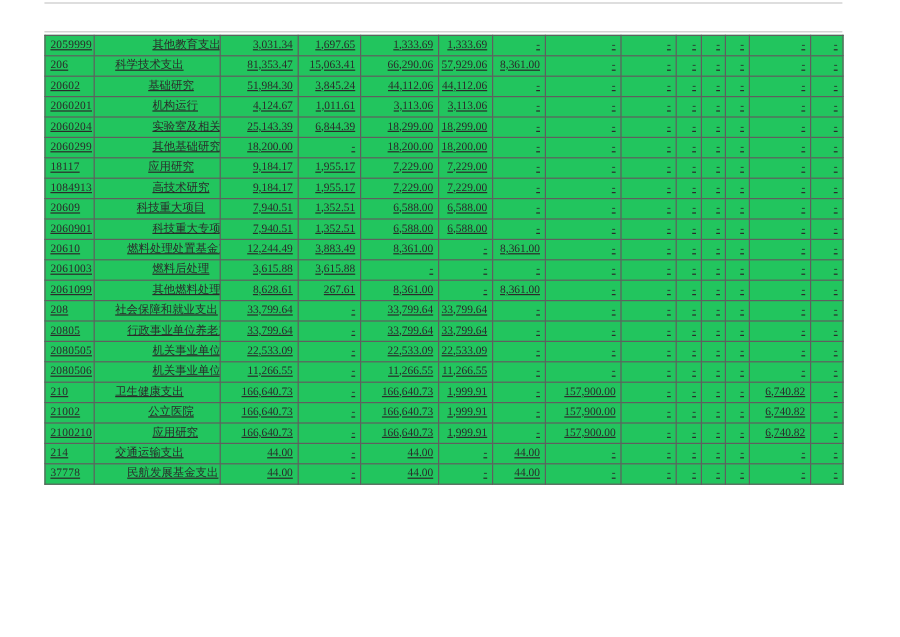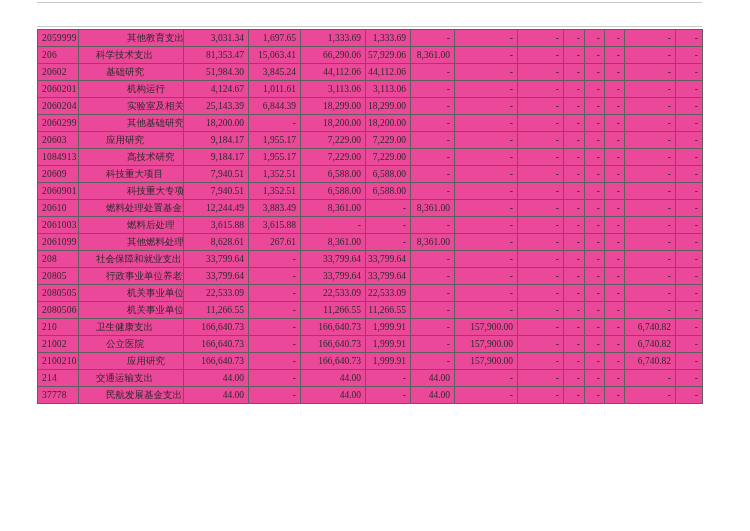--- a/index.html
+++ b/index.html
@@ -11,21 +11,22 @@
     background: #c9c9c9;
   }
   #top-line { top: 2px; }
   #divider-line { top: 26px; }
 
   table.budget {
     position: absolute; left: 37px; top: 29px;
     width: 665px;
     border-collapse: collapse;
     table-layout: fixed;
-    background: #ec4899;
+    background: #22c55e;
+    text-decoration: underline;
   }
   table.budget td {
     border: 1px solid #5f5f5f;
     font-size: 9.5px;
     line-height: 11px;
     vertical-align: middle;
     overflow: hidden;
     white-space: nowrap;
   }
   table.budget tr { height: 17px; }
@@ -36,21 +37,21 @@
   }
   td.name {
     text-align: left;
     padding: 2px 4px;
     font-size: 9px;
     white-space: normal;
     word-break: break-all;
   }
   td.name.lvl0 { text-indent: 0; padding-left: 48px; }
   td.name.lvl1 { text-indent: 13px; }
-  td.name.lvl2 { text-indent: 23px; }
+  td.name.lvl2 { text-indent: 23px; text-align: center; }
   td.num {
     text-align: right;
     padding: 1px 4px 1px 2px;
   }
 </style>
 </head>
 <body>
 
 <div id="top-line" class="faint-line"></div>
 <div id="divider-line" class="faint-line"></div>
@@ -163,21 +164,21 @@
         <td class="num">-</td>
         <td class="num">-</td>
         <td class="num">-</td>
         <td class="num">-</td>
         <td class="num">-</td>
         <td class="num">-</td>
         <td class="num">-</td>
         <td class="num">-</td>
       </tr>
       <tr>
-        <td class="code">20603</td>
+        <td class="code">18117</td>
         <td class="name lvl2">应用研究</td>
         <td class="num">9,184.17</td>
         <td class="num">1,955.17</td>
         <td class="num">7,229.00</td>
         <td class="num">7,229.00</td>
         <td class="num">-</td>
         <td class="num">-</td>
         <td class="num">-</td>
         <td class="num">-</td>
         <td class="num">-</td>

